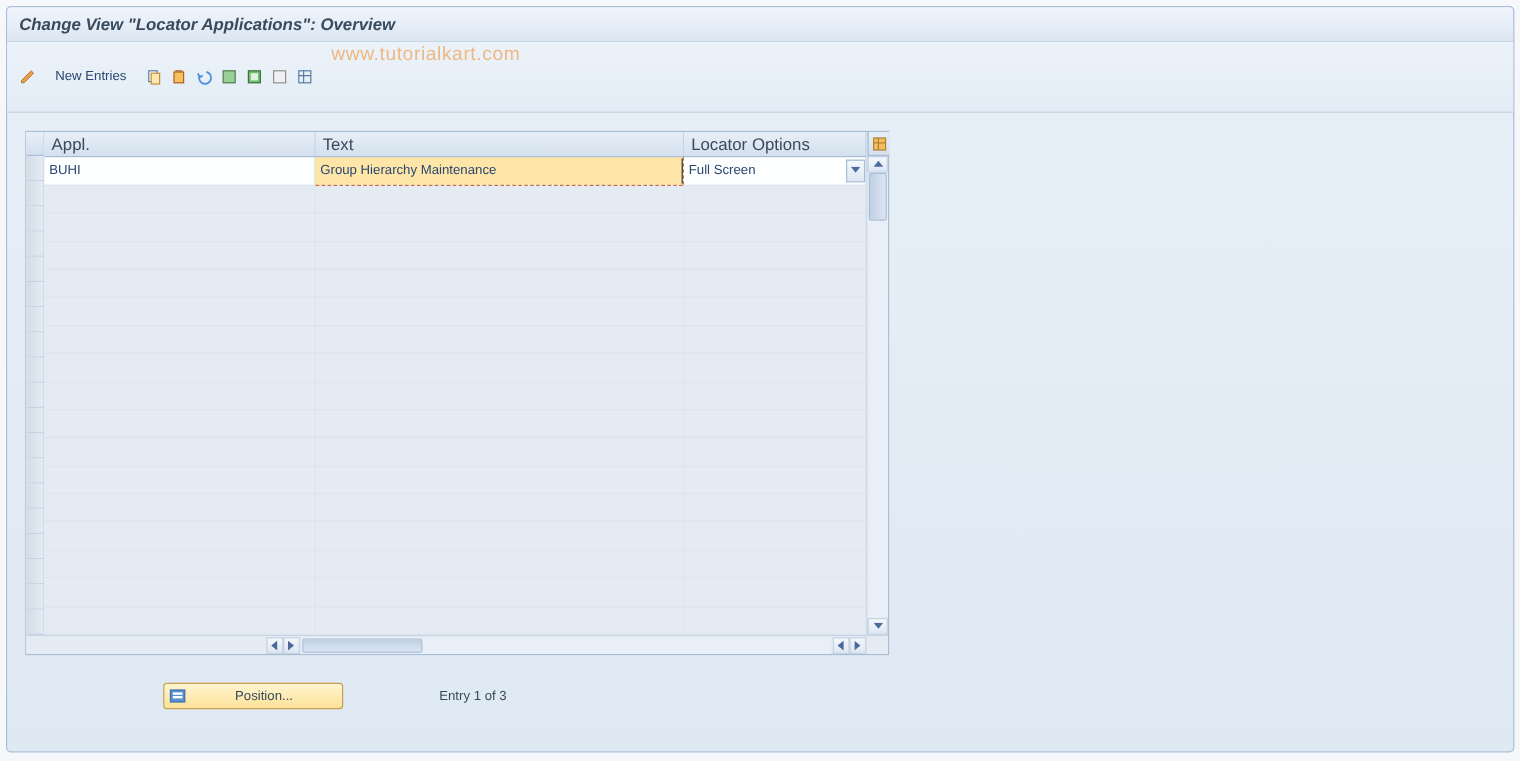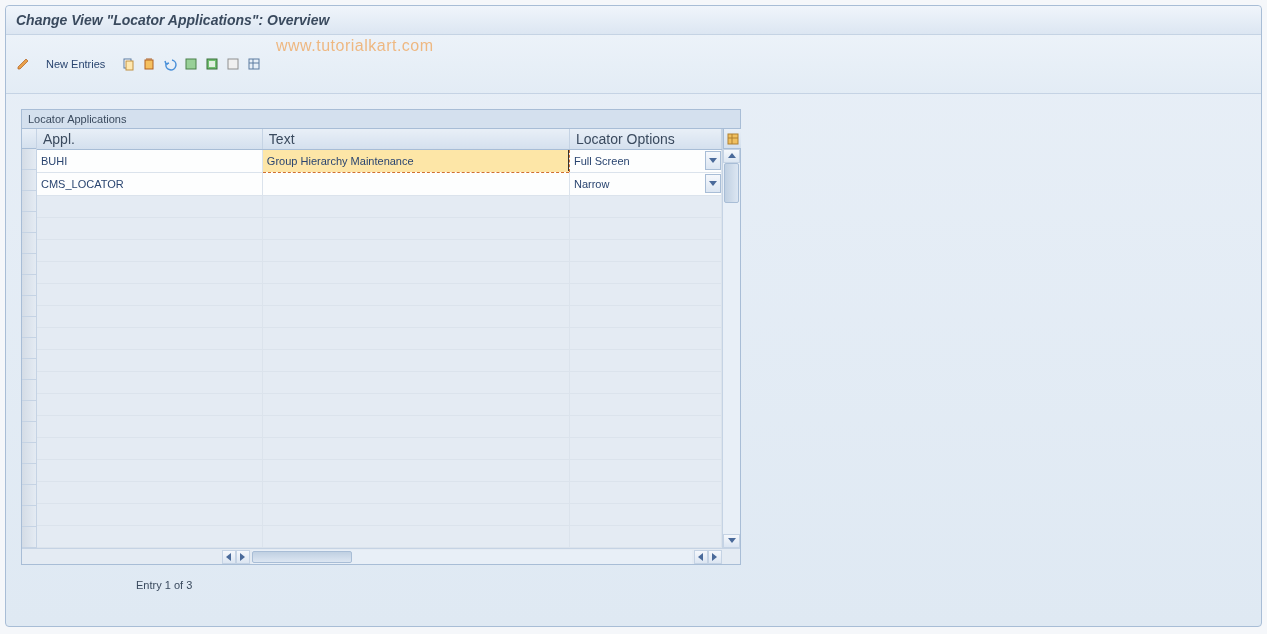--- a/index.html
+++ b/index.html
@@ -351,21 +351,20 @@
           <rect x="2" y="2" width="10" height="10" fill="none" stroke="#5a7aa0"></rect>
           <line x1="2" y1="6" x2="12" y2="6" stroke="#5a7aa0"></line>
           <line x1="6" y1="2" x2="6" y2="12" stroke="#5a7aa0"></line>
         </svg>
     </span>
     <div class="watermark">www.tutorialkart.com</div>
   </div>
 
   <div class="content-area">
     <div class="table-container">
-      <div class="table-title">Locator Applications</div>
       <div class="table-wrapper">
         <div class="left-selectors">
           <div class="selector-header"></div>
           <div class="selector-cell"></div>
           <div class="selector-cell"></div>
           <div class="selector-cell"></div>
           <div class="selector-cell"></div>
           <div class="selector-cell"></div>
           <div class="selector-cell"></div>
           <div class="selector-cell"></div>
@@ -390,34 +389,20 @@
               <th class="col-locator">Locator Options</th>
             </tr>
           </thead>
           <tbody>
             <tr class="has-data">
               <td><input class="cell-input" value="BUHI" style=""></td>
               <td class="highlighted-cell"><input class="cell-input text-cursor" style="background: rgb(253, 230, 167);" value="Group Hierarchy Maintenance"></td>
               <td>
                 <div class="dropdown-cell">
                   <span class="dropdown-value">Full Screen</span>
-                  <span class="dropdown-arrow">
-                      <svg viewBox="0 0 8 6">
-                        <path d="M0 0 L4 5 L8 0 Z" fill="#4a6a9a"></path>
-                      </svg>
-                    </span>
-                </div>
-              </td>
-            </tr>
-            <tr class="has-data">
-              <td><input class="cell-input" value="CMS_LOCATOR" style=""></td>
-              <td><input class="cell-input" value="" style=""></td>
-              <td>
-                <div class="dropdown-cell">
-                  <span class="dropdown-value">Narrow</span>
                   <span class="dropdown-arrow">
                       <svg viewBox="0 0 8 6">
                         <path d="M0 0 L4 5 L8 0 Z" fill="#4a6a9a"></path>
                       </svg>
                     </span>
                 </div>
               </td>
             </tr>
             <tr>
                 <td></td>
@@ -548,15 +533,25 @@
             <svg width="6" height="8" viewBox="0 0 6 8">
               <path d="M0 0 L5 4 L0 8 Z" fill="#4a6a9a"></path>
             </svg>
           </div>
         <div style="width:18px"></div>
       </div>
     </div>
   </div>
 
   <div class="bottom-bar">
+    <div class="position-btn">
+      <span class="position-btn-icon">
+        <svg width="14" height="12" viewBox="0 0 14 12">
+            <rect x="1" y="1" width="12" height="10" fill="#5a90d0" stroke="#3a70b0"></rect>
+            <rect x="3" y="3" width="8" height="2" fill="#fff"></rect>
+            <rect x="3" y="6" width="8" height="2" fill="#fff"></rect>
+          </svg>
+      </span>
+      <span class="position-btn-label">Position...</span>
+    </div>
     <span class="entry-label">Entry 1 of 3</span>
   </div>
 </div>
 
 </body></html>

